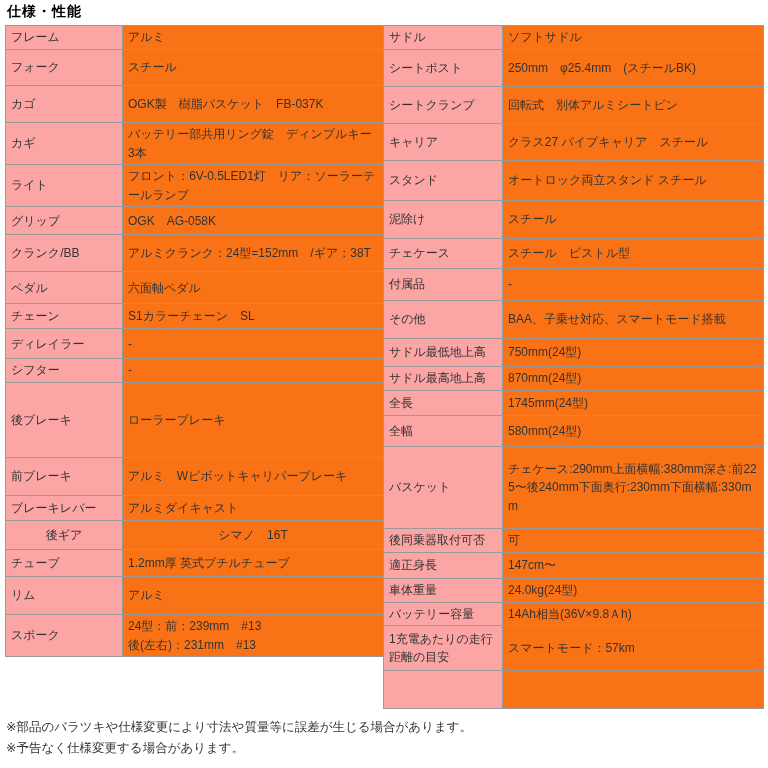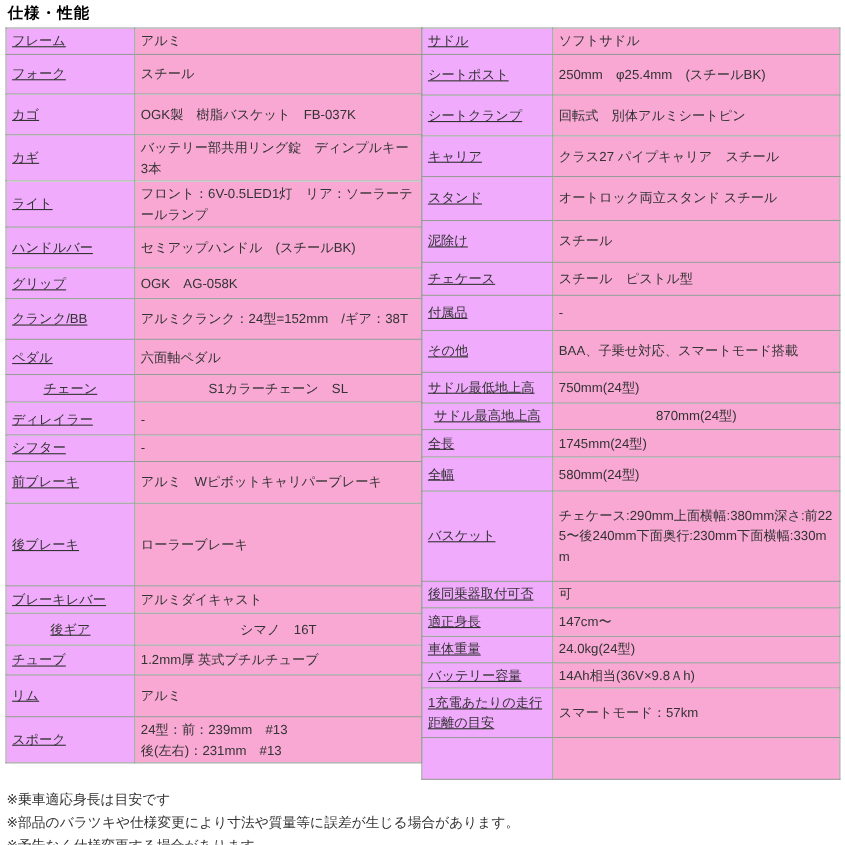--- a/index.html
+++ b/index.html
@@ -27,22 +27,22 @@
   table.spec.left  { width: 378px; }
   table.spec.right { width: 380px; margin-left: -1px; }
   table.spec td {
     border: 1px solid #999999;
     padding: 2px 5px;
     vertical-align: middle;
     line-height: 1.55;
     word-break: break-all;
     overflow: hidden;
   }
-  table.spec td.label { background: #f0abfc; color: #333333; text-decoration: underline; }
-  table.spec td.value { background: #f9a8d4; white-space: pre-line; }
+  table.spec td.label { background: #fca5a5; color: #333333; }
+  table.spec td.value { background: #f97316; white-space: pre-line; }
   table.spec.left  col.c-label { width: 117px; }
   table.spec.left  col.c-value { width: 261px; }
   table.spec.right col.c-label { width: 119px; }
   table.spec.right col.c-value { width: 261px; }
   .footnotes { margin: 8px 0 0 1px; font-size: 12.5px; color: #333333; }
   .footnotes .note { line-height: 21px; }
 </style>
 </head>
 <body>
 
@@ -71,55 +71,51 @@
             <td class="value">OGK製　樹脂バスケット　FB-037K</td>
           </tr>
           <tr style="height: 40px; padding-left: 25px;">
             <td class="label">カギ</td>
             <td class="value">バッテリー部共用リング錠　ディンプルキー3本</td>
           </tr>
           <tr style="height: 39px;">
             <td class="label">ライト</td>
             <td class="value">フロント：6V-0.5LED1灯　リア：ソーラーテールランプ</td>
           </tr>
-          <tr style="height: 37px;">
-            <td class="label">ハンドルバー</td>
-            <td class="value">セミアップハンドル　(スチールBK)</td>
-          </tr>
           <tr style="height: 28px;">
             <td class="label">グリップ</td>
             <td class="value">OGK　AG-058K</td>
           </tr>
           <tr style="height: 37px;">
             <td class="label">クランク/BB</td>
             <td class="value">アルミクランク：24型=152mm　/ギア：38T</td>
           </tr>
           <tr style="height: 32px;">
             <td class="label">ペダル</td>
             <td class="value">六面軸ペダル</td>
           </tr>
-          <tr style="height: 25px; text-align: center;">
+          <tr style="height: 25px;">
             <td class="label">チェーン</td>
             <td class="value">S1カラーチェーン　SL</td>
           </tr>
           <tr style="height: 30px; padding-left: 30px;">
             <td class="label">ディレイラー</td>
             <td class="value">-</td>
           </tr>
           <tr style="height: 23px;">
             <td class="label">シフター</td>
             <td class="value">-</td>
           </tr>
-          <tr style="height: 38px;">
-            <td class="label">前ブレーキ</td>
-            <td class="value">アルミ　Wピボットキャリパーブレーキ</td>
-          </tr>
           <tr style="height: 75px;">
             <td class="label">後ブレーキ</td>
             <td class="value">ローラーブレーキ</td>
+          </tr>
+          <tr style="height: 38px;">
+            <td class="label">前ブレーキ</td>
+            <td class="value">アルミ　Wピボットキャリパーブレーキ</td>
           </tr>
           <tr style="height: 25px;">
             <td class="label">ブレーキレバー</td>
             <td class="value">アルミダイキャスト</td>
           </tr>
           <tr style="height: 29px; text-align: center;">
             <td class="label">後ギア</td>
             <td class="value">シマノ　16T</td>
           </tr>
           <tr style="height: 27px;">
@@ -177,21 +173,21 @@
             <td class="value">-</td>
           </tr>
           <tr style="height: 38px;">
             <td class="label">その他</td>
             <td class="value">BAA、子乗せ対応、スマートモード搭載</td>
           </tr>
           <tr style="height: 28px;">
             <td class="label">サドル最低地上高</td>
             <td class="value">750mm(24型)</td>
           </tr>
-          <tr style="height: 24px; text-align: center;">
+          <tr style="height: 24px;">
             <td class="label">サドル最高地上高</td>
             <td class="value">870mm(24型)</td>
           </tr>
           <tr style="height: 25px;">
             <td class="label">全長</td>
             <td class="value">1745mm(24型)</td>
           </tr>
           <tr style="height: 31px;">
             <td class="label">全幅</td>
             <td class="value">580mm(24型)</td>
@@ -223,18 +219,17 @@
           <tr style="height: 38px;">
             <td class="label"></td>
             <td class="value"></td>
           </tr>
         </tbody>
     </table>
 
   </div>
 
   <div class="footnotes">
-    <div class="note">※乗車適応身長は目安です</div>
     <div class="note">※部品のバラツキや仕様変更により寸法や質量等に誤差が生じる場合があります。</div>
     <div class="note">※予告なく仕様変更する場合があります。</div>
   </div>
 
 </div>
 
 </body></html>

